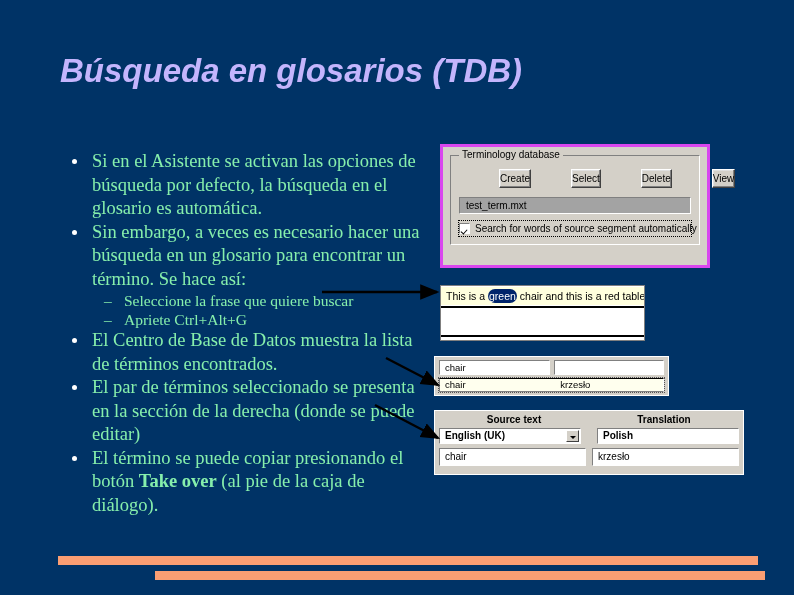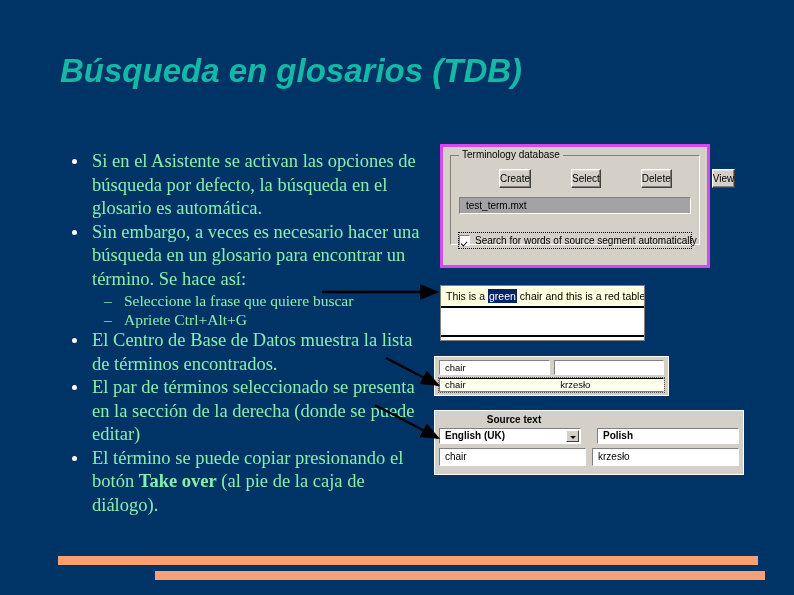--- a/index.html
+++ b/index.html
@@ -24,21 +24,21 @@
   
   #slide-title {
     position: absolute;
     left: 60px;
     top: 52px;
     width: 680px;
     font-family: "Liberation Sans", sans-serif;
     font-style: italic;
     font-weight: bold;
     font-size: 33px;
-    color: #14b8a6;
+    color: #c4b5fd;
     letter-spacing: 0px;
     white-space: nowrap;
   }
 
   
   #body-column {
     position: absolute;
     left: 62px;
     top: 150px;
     width: 360px;
@@ -151,21 +151,20 @@
   }
   #termdb-checkrow {
     position: absolute;
     left: 8px;
     top: 65px;
     right: 8px;
     height: 15px;
     display: flex;
     align-items: center;
     outline: 1px dotted #000000;
-    margin-top: 12px;
   }
   .w-checkbox {
     width: 11px;
     height: 11px;
     background: #ffffff;
     border: 1px solid;
     border-color: #808080 #ffffff #ffffff #808080;
     box-sizing: border-box;
     position: relative;
     flex: 0 0 auto;
@@ -208,20 +207,21 @@
     line-height: 18px;
     white-space: nowrap;
     padding-left: 5px;
     box-sizing: border-box;
     overflow: hidden;
   }
   #segment-line1 .sel {
     background: #00246b;
     color: #ffffff;
     padding: 1px 1px;
+    border-radius: 7px;
   }
   #segment-rule {
     position: absolute;
     left: 0; right: 0;
     top: 20px;
     height: 2px;
     background: #000000;
   }
   #segment-line2 {
     position: absolute;
@@ -461,20 +461,21 @@
     </div>
     <div id="results-listrow">
       <div class="c1">chair</div>
       <div class="c2">krzesło</div>
     </div>
   </div>
 
   <div id="panel-editor" class="winshot">
     <div id="editor-headers">
       <div class="h1">Source text</div>
+      <div class="h2">Translation</div>
     </div>
     <div id="editor-langrow">
       <div class="lang-combo">
         <span>English (UK)</span>
         <span class="combo-arrow"></span>
       </div>
       <div class="lang-combo">
         <span>Polish</span>
       </div>
     </div>

